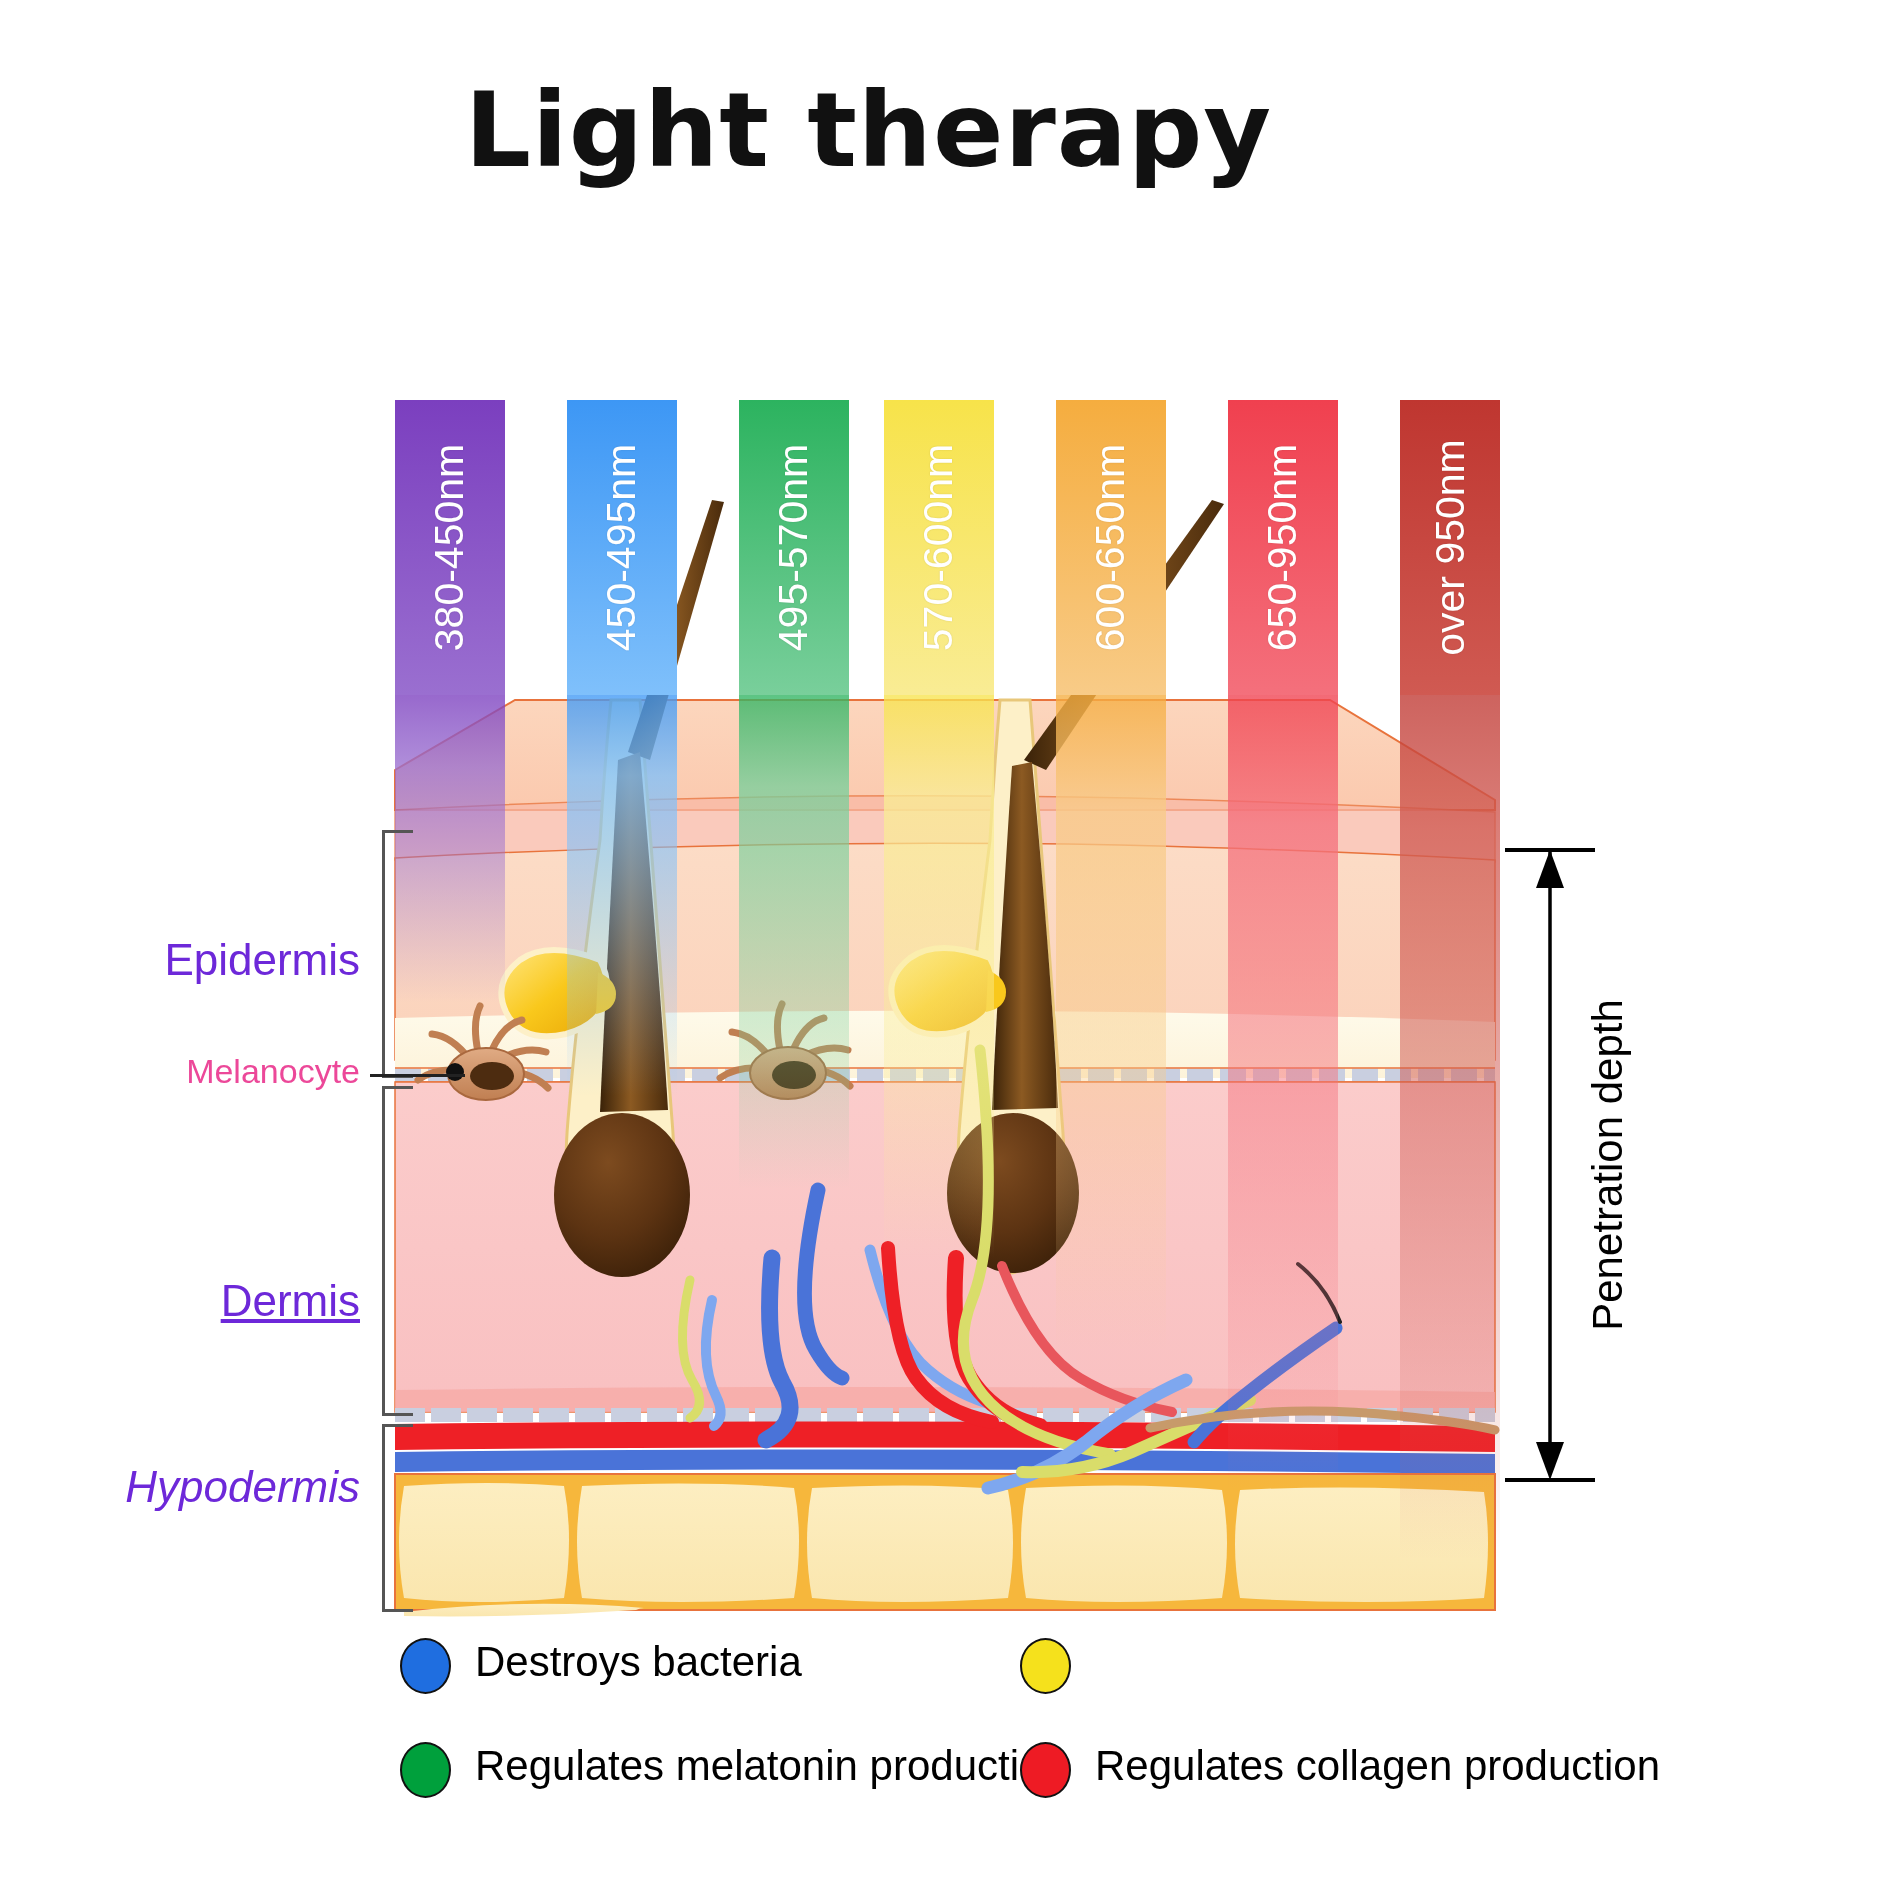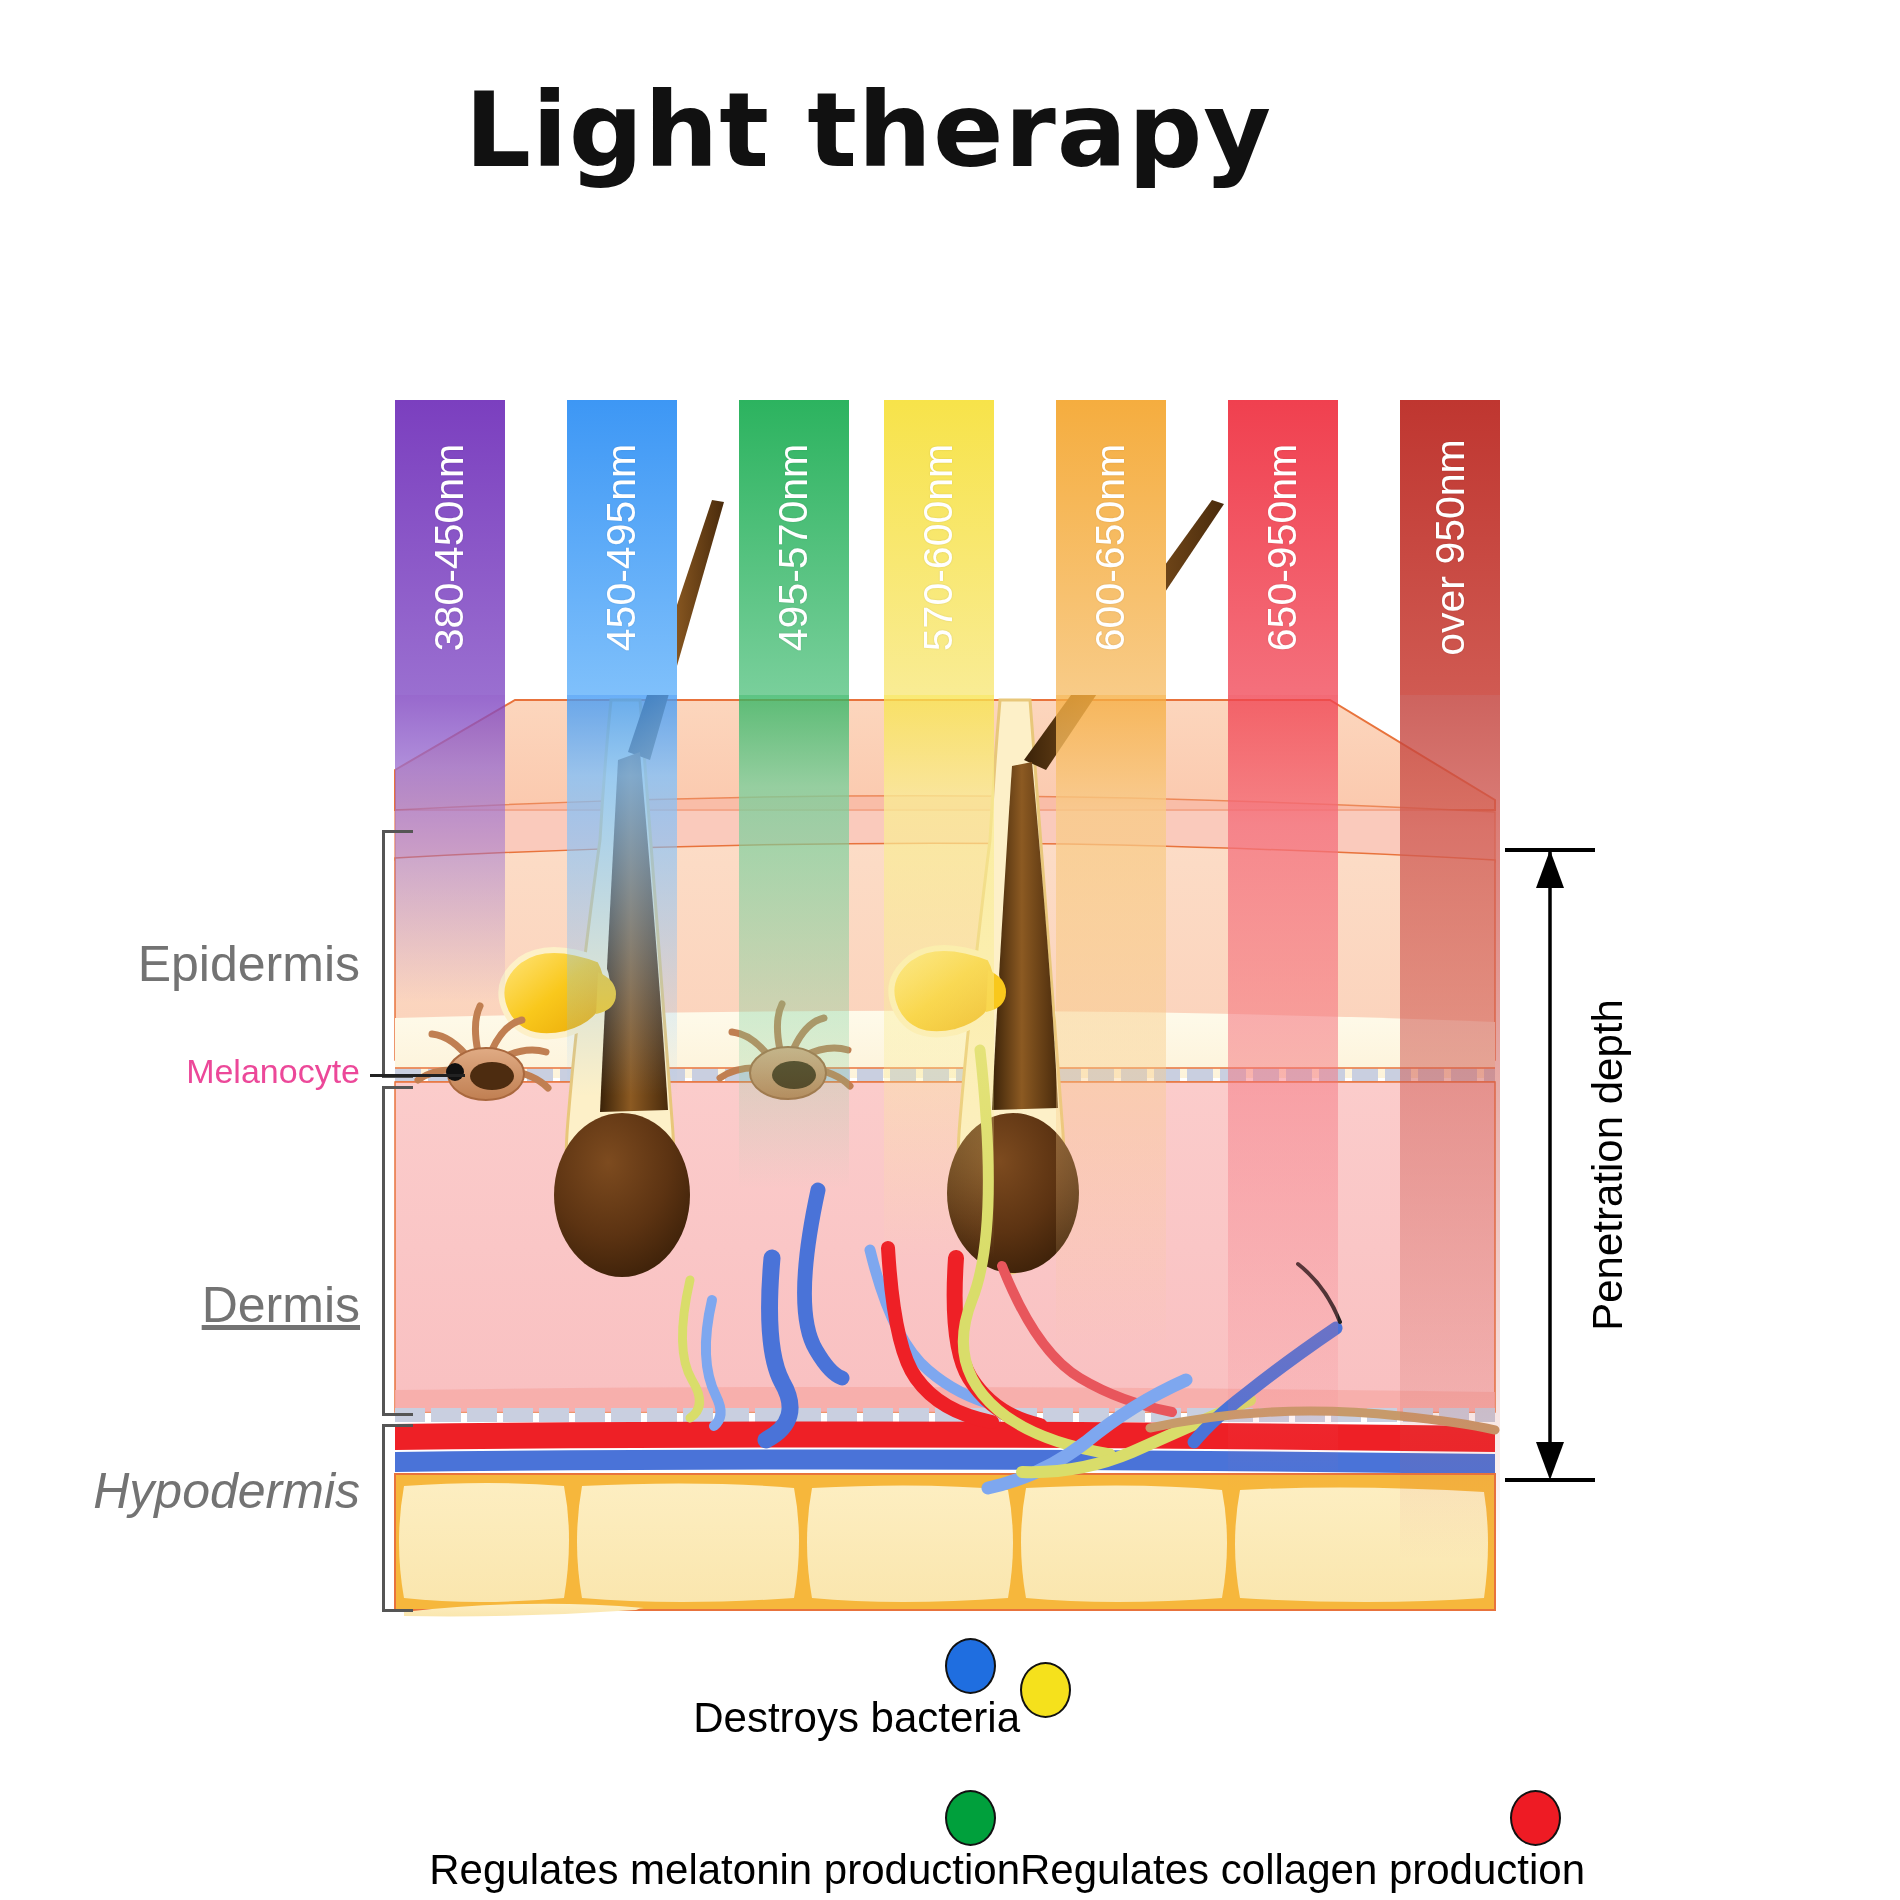--- a/index.html
+++ b/index.html
@@ -27,42 +27,42 @@
     color:#ffffff;font-size:41px;font-weight:400;
     font-family:"Liberation Sans",sans-serif;
     text-shadow:0 0 2px rgba(0,0,0,.12);
   }
   .beam .ray{
     position:absolute;left:0;top:0;width:100%;
   }
 
   
   .sidelabel{position:absolute;text-align:right;white-space:nowrap;}
-  .lbl-black{font-size:50px;color:#737373;}
+  .lbl-black{font-size:44px;color:#6d28d9;}
   .lbl-brown{font-size:34px;color:#ec4899;}
   .bracket{position:absolute;border-left:3px solid #555;}
   .bracket:before,.bracket:after{
     content:"";position:absolute;left:0;width:28px;height:3px;background:#555;}
   .bracket:before{top:0;}
   .bracket:after{bottom:0;}
 
   
   #pen-wrap{position:absolute;left:1500px;top:845px;width:180px;height:640px;}
   #pen-label{
     position:absolute;left:78px;top:0;width:640px;height:60px;
     transform:rotate(-90deg);transform-origin:0 0;
     margin-left:0;margin-top:640px;
     font-size:42px;color:#000;white-space:nowrap;
     display:flex;align-items:center;justify-content:center;
   }
 
   
   #legend{position:absolute;left:400px;top:1638px;width:1200px;}
   .legrow{display:flex;align-items:center;margin-bottom:48px;}
-  .legitem{display:flex;align-items:flex-end;flex-direction:column;}
+  .legitem{display:flex;align-items:flex-start;}
   .legdot{
     width:47px;height:52px;border-radius:50%;
     border:2.5px solid #111;flex:0 0 auto;margin-right:24px;
   }
   .legtext{font-size:42px;color:#000;white-space:nowrap;}
 </style>
 </head>
 <body>
 
 <div id="stage">

